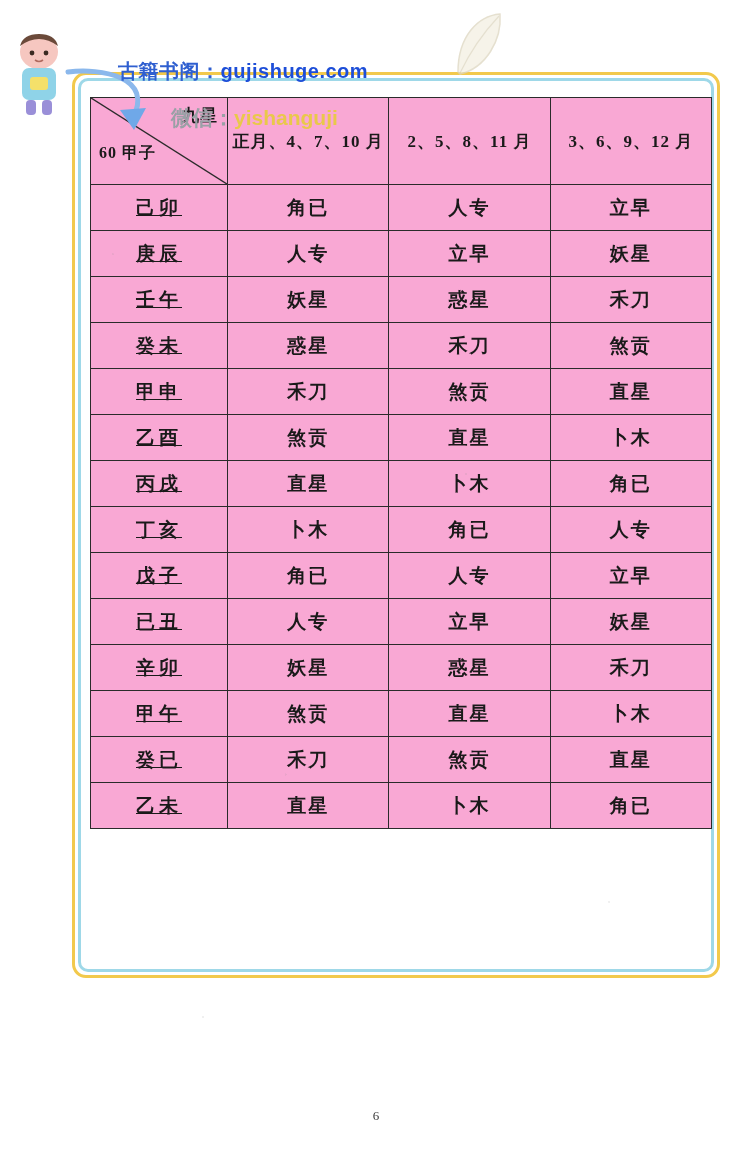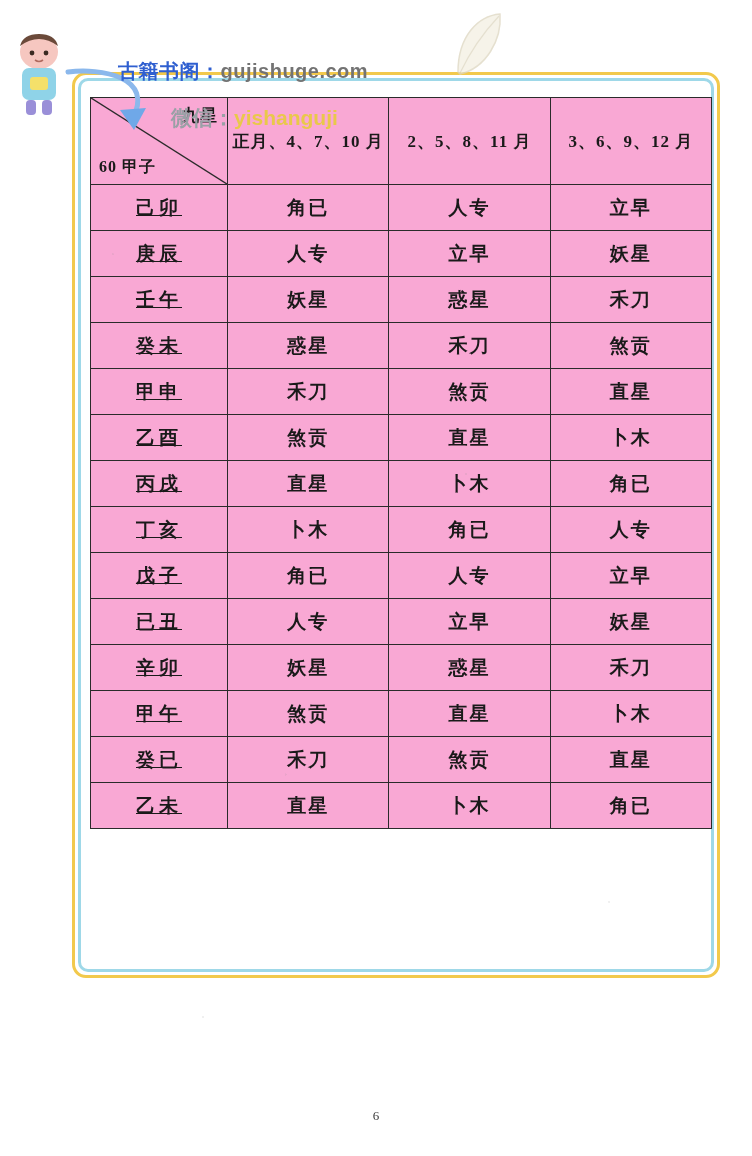--- a/index.html
+++ b/index.html
@@ -42,21 +42,21 @@
     position: absolute;
     left: 118px;
     top: 58px;
     font-size: 20px;
     font-weight: bold;
     color: #2f5fd0;
     letter-spacing: 0.5px;
     white-space: nowrap;
     z-index: 6;
   }
-  .brand .dom { color: #737373; }
+  .brand .dom { color: #1d4ed8; }
   .brand-sub {
     position: absolute;
     left: 171px;
     top: 104px;
     font-size: 21px;
     font-weight: bold;
     color: #e9c84a;
     white-space: nowrap;
     z-index: 6;
   }
@@ -142,21 +142,21 @@
   th.corner .lbl-top {
     position: absolute;
     right: 9px;
     top: 6px;
     font-size: 17px;
     letter-spacing: 1px;
   }
   th.corner .lbl-bottom {
     position: absolute;
     left: 8px;
-    bottom: 6px;
+    bottom: 20px;
     font-size: 16px;
     letter-spacing: 1px;
   }
 
   .page-num {
     position: absolute;
     left: 0;
     top: 1108px;
     width: 752px;
     text-align: center;

